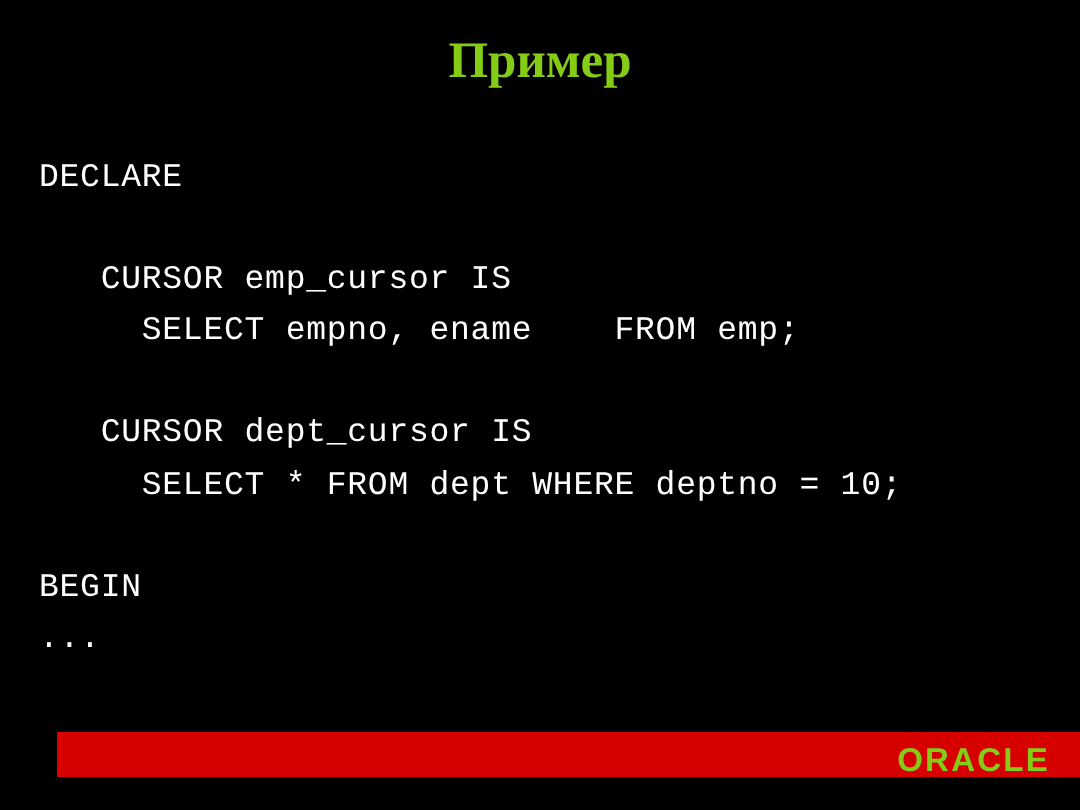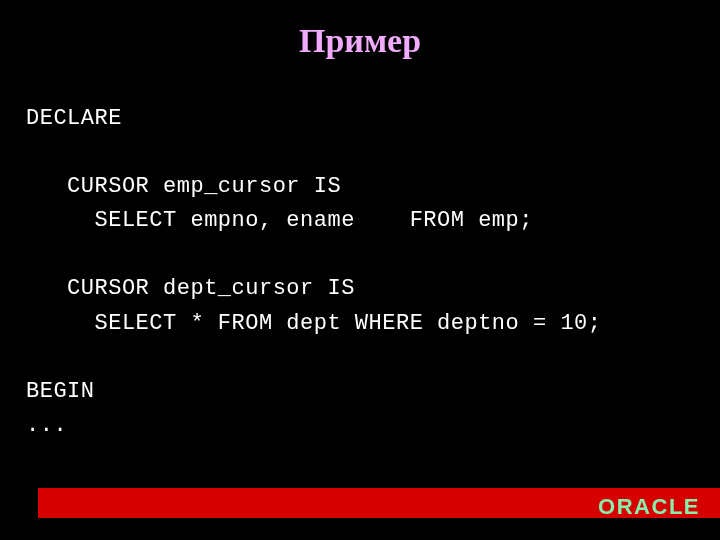--- a/index.html
+++ b/index.html
@@ -14,21 +14,21 @@
       position: relative;
       overflow: hidden;
       font-family: Georgia, 'Times New Roman', serif;
     }
     .slide {
       width: 100%;
       height: 100%;
       position: relative;
     }
     .title {
-      color: #f0abfc;
+      color: #84cc16;
       font-size: 34px;
       font-weight: bold;
       text-align: center;
       padding-top: 22px;
       font-family: Georgia, 'Times New Roman', serif;
     }
     .code-block {
       color: #fff;
       font-family: 'Courier New', Courier, monospace;
       font-size: 22px;
@@ -43,21 +43,21 @@
       bottom: 22px;
       left: 38px;
       right: 0;
       height: 30px;
       background: #d60000;
     }
     .oracle-logo {
       position: absolute;
       bottom: 20px;
       right: 20px;
-      color: #86efac;
+      color: #84cc16;
       font-family: Arial, Helvetica, sans-serif;
       font-size: 22px;
       font-weight: bold;
       letter-spacing: 1.5px;
     }
   </style>
 </head>
 <body>
 
 <div class="slide">

